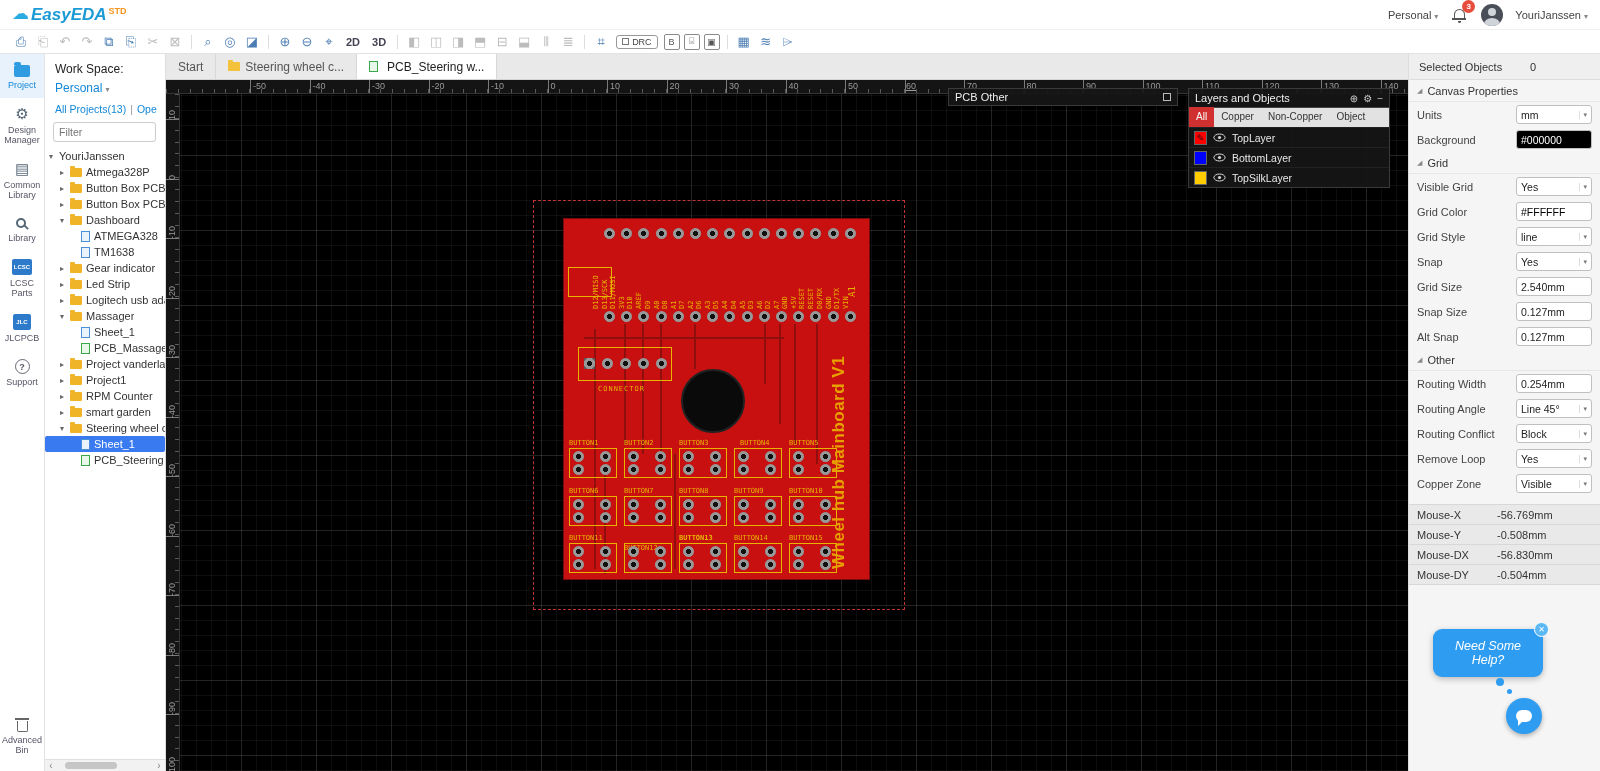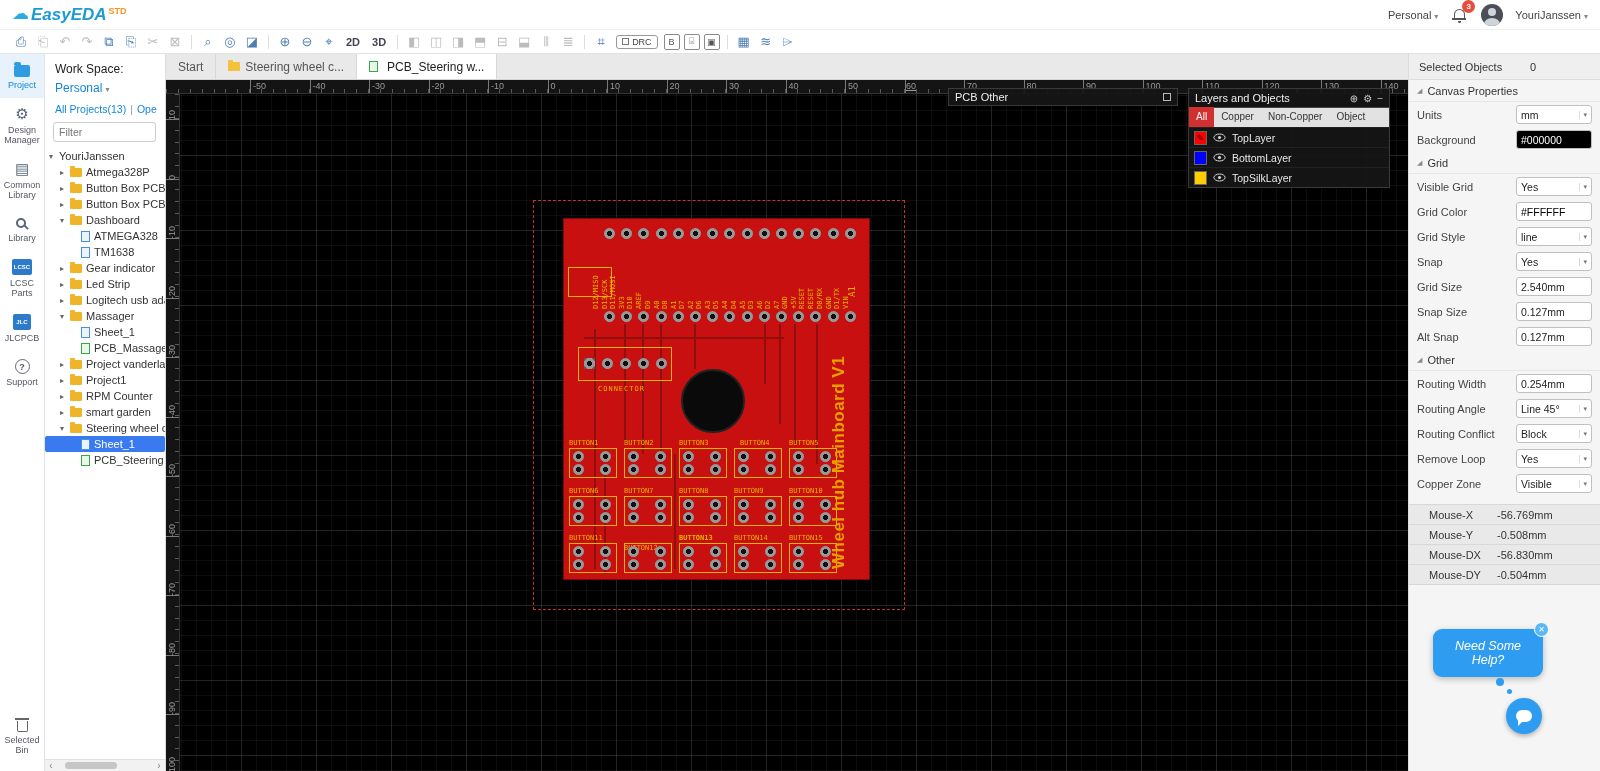--- a/index.html
+++ b/index.html
@@ -126,21 +126,21 @@
   .rp-header span:first-child { padding-left:10px; flex:1; }
   .rp-so-val { width:70px; }
   .rp-sec { height:22px; display:flex; align-items:center; gap:5px; padding-left:8px; color:#333; border-bottom:1px solid #e6e6e6; }
   .rp-sec .tri { font-size:7px; color:#8a8a8a; }
   .rp-row { height:25px; display:flex; align-items:center; justify-content:space-between; padding:0 8px; color:#444; }
   .rp-ctrl { width:76px; height:19px; background:#fff; border:1px solid #c0c0c0; border-radius:3px; font-size:10.5px; padding:0 4px; display:flex; align-items:center; position:relative; color:#222; cursor:pointer; overflow:hidden; }
   .rp-ctrl .cv { flex:1; white-space:nowrap; overflow:hidden; }
   .rp-ctrl .dd { font-size:7px; color:#777; border-left:1px solid #ddd; padding-left:3px; margin-left:2px; }
   .rp-mouse { margin-top:8px; border-top:1px solid #d8d8d8; }
   .rp-mrow { height:20px; display:flex; align-items:center; background:#e9e9e9; border-bottom:1px solid #d8d8d8; color:#333; }
-  .rp-mrow .ml { width:88px; padding-left:20px; }
+  .rp-mrow .ml { width:88px; padding-left:8px; }
 
   
   #help-bubble { position:absolute; left:1433px; top:629px; width:110px; padding:10px 6px; background:#2e9cf0; border-radius:9px; color:#fff; font-size:12.5px; font-style:italic; text-align:center; z-index:30; box-shadow:0 2px 6px rgba(0,0,0,0.25); }
   .hb-close { position:absolute; top:-7px; right:-6px; width:15px; height:15px; border-radius:50%; background:#5bb8f5; border:1px solid #fff; color:#fff; font-size:8px; font-style:normal; display:flex; align-items:center; justify-content:center; cursor:pointer; }
   .hb-dot { position:absolute; border-radius:50%; background:#2e9cf0; z-index:30; }
   .hb-dot.d1 { left:1496px; top:678px; width:8px; height:8px; }
   .hb-dot.d2 { left:1507px; top:689px; width:5px; height:5px; }
   #chat-btn { position:absolute; left:1506px; top:698px; width:36px; height:36px; border-radius:50%; background:#2e9cf0; display:flex; align-items:center; justify-content:center; z-index:30; box-shadow:0 2px 5px rgba(0,0,0,0.3); cursor:pointer; }
   .chat-glyph { width:16px; height:12px; background:#fff; border-radius:6px; position:relative; }
   .chat-glyph::after { content:""; position:absolute; bottom:-4px; left:2px; border:4px solid transparent; border-top-color:#fff; border-left-color:#fff; }
@@ -232,21 +232,21 @@
     <div class="rail-item">
       <span class="ri-badge">JLC</span>
       <span>JLCPCB</span>
     </div>
     <div class="rail-item">
       <span class="ri-q">?</span>
       <span>Support</span>
     </div>
     <div class="rail-item bottom">
       <span class="ri-trash"></span>
-      <span>Selected Bin</span>
+      <span>Advanced Bin</span>
     </div>
   </div>
 
 <div id="left-panel">
   <div class="ws-title">Work Space:</div>
   <div class="ws-scope"><span>Personal</span><span class="caret">▾</span></div>
   <div class="ws-links">
     <span class="link">All Projects(13)</span>
     <span class="sep">|</span>
     <span class="link">Ope</span>

